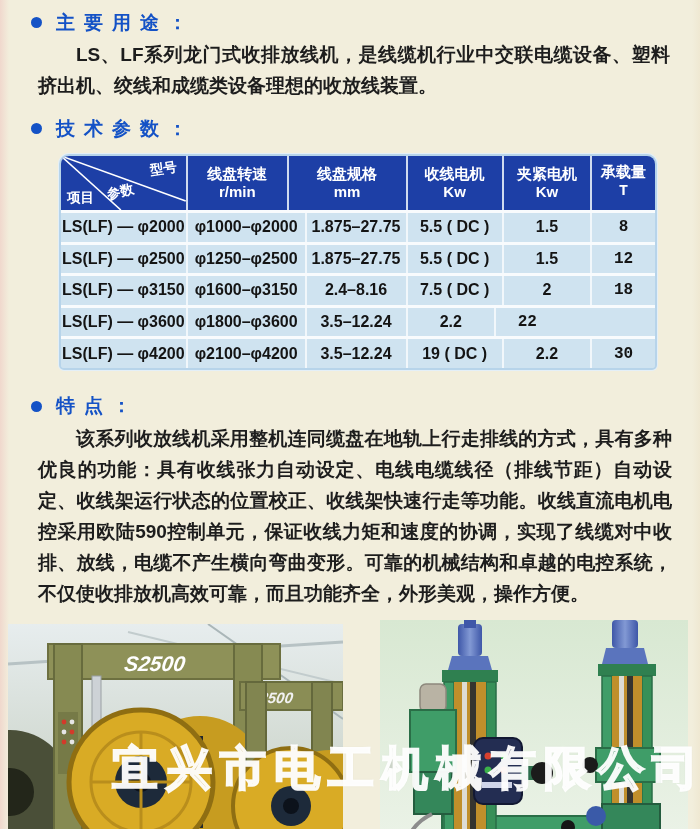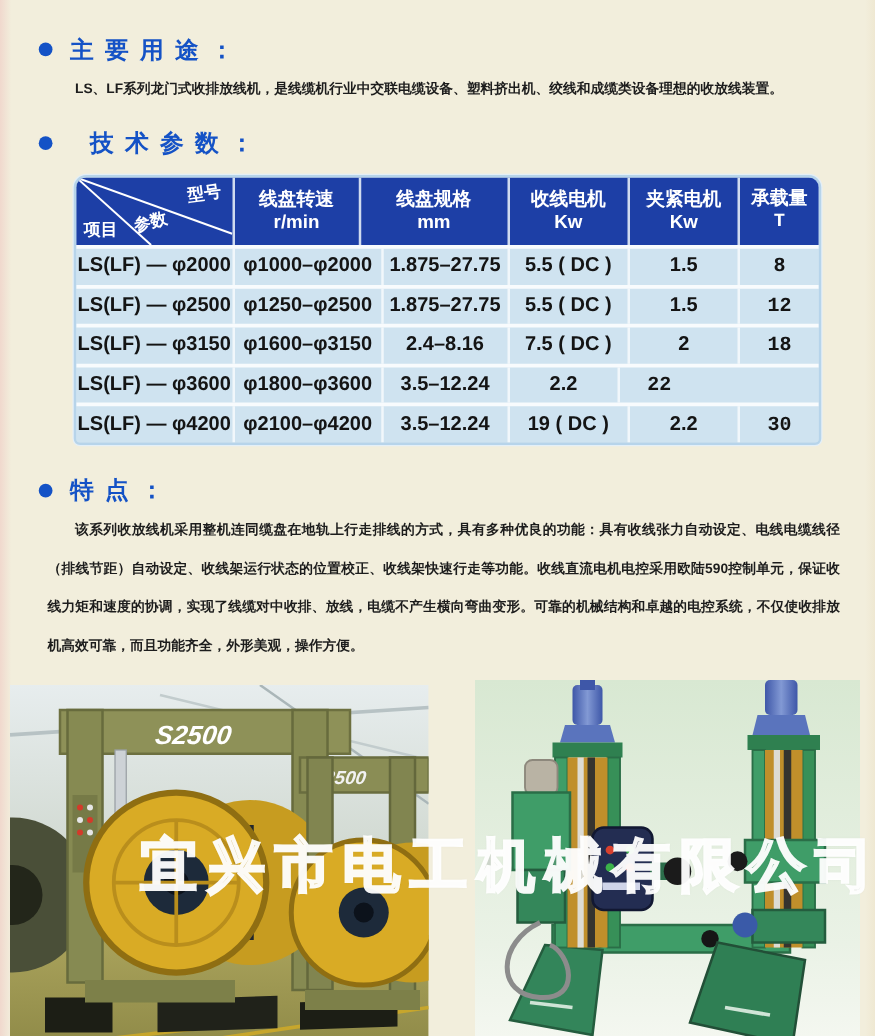--- a/index.html
+++ b/index.html
@@ -3,29 +3,29 @@
 <meta charset="utf-8">
 <style>
   * { margin:0; padding:0; box-sizing:border-box; }
   html,body { width:700px; height:829px; }
   body {
     font-family:"Liberation Sans", sans-serif;
     background:linear-gradient(90deg,#f0d8cd 0px,#f2eedc 9px,#f2eedc 692px,#efe8d2 700px);
     overflow:hidden;
     color:#1b1b1b;
   }
-  .page { width:700px; height:712px; position:relative; padding-top:26px; }
+  .page { width:700px; height:712px; position:relative; padding-top:9px; }
 
   
   .sec-head { display:flex; align-items:center; margin-left:31px; height:27px; }
   .bullet { width:11px; height:11px; border-radius:50%; background:#1452c6; margin-right:14px; flex:0 0 auto; }
   .sec-title { color:#1452c6; font-size:19px; font-weight:bold; letter-spacing:9px; }
 
   .para {
-    font-size:11px; font-weight:600; line-height:31px; text-align:justify;
+    font-size:19px; font-weight:600; line-height:31px; text-align:justify;
     margin:3px 30px 0 38px; text-indent:2em; color:#1d1d1d;
   }
 
   
   .tbl {
     margin:12px 0 0 59px; width:598px;
     border:2px solid #b7d4ea; border-radius:10px 10px 5px 5px;
     overflow:hidden; background:#cfe3f0;
     box-shadow:0 0 0 1px #e4eff7;
   }
@@ -62,21 +62,21 @@
 <body>
 
 <div class="page">
 
   <div class="sec-head">
     <span class="bullet"></span>
     <span class="sec-title">主要用途：</span>
   </div>
   <p class="para">LS、LF系列龙门式收排放线机，是线缆机行业中交联电缆设备、塑料挤出机、绞线和成缆类设备理想的收放线装置。</p>
 
-  <div class="sec-head" style="margin-top:14px;gap:16px;">
+  <div class="sec-head" style="margin-top:14px;">
     <span class="bullet"></span>
     <span class="sec-title">技术参数：</span>
   </div>
 
   <div class="tbl">
     <div class="thead">
       <div class="th c0 corner">
         <svg viewBox="0 0 125 54" preserveAspectRatio="none">
           <line x1="0" y1="0" x2="125" y2="45" stroke="#ffffff" stroke-width="1.6"></line>
           <line x1="0" y1="0" x2="60" y2="54" stroke="#ffffff" stroke-width="1.6"></line>

